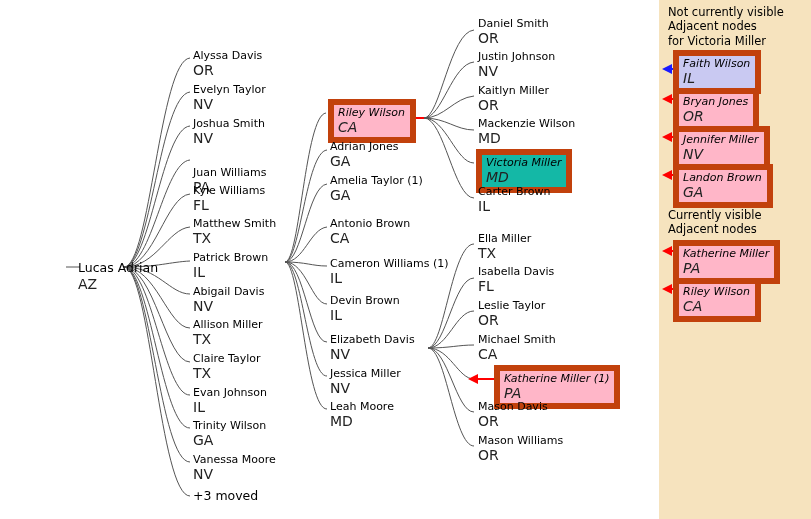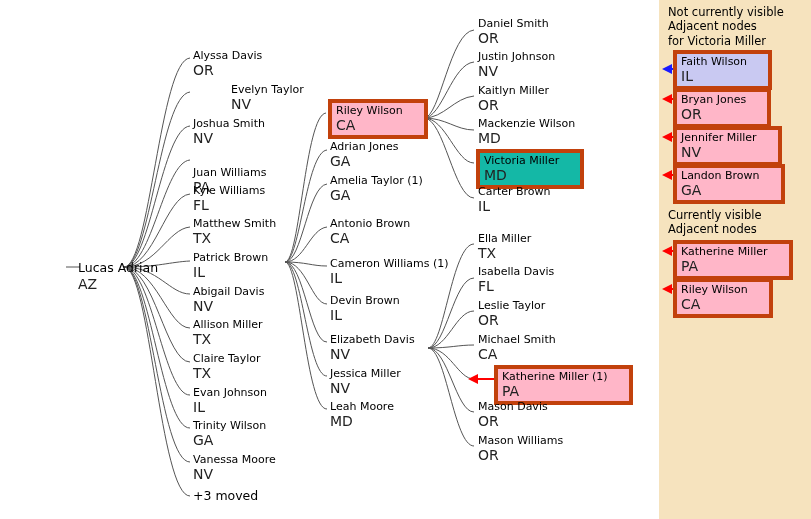--- a/index.html
+++ b/index.html
@@ -37,22 +37,23 @@
     color: #000000;
     display: block;
   }
   .node .state {
     font-size: 14px;
     color: #222222;
     display: block;
     margin-top: 2px;
   }
   .node.boxed {
-    padding: 2px 21px 3px 4px;
-    border: 4px solid #c2410c;
+    padding: 2px 5px 3px 4px;
+    border: 6px solid #c2410c;
+    font-style: italic;
   }
   .node.pink {
     background: #ffb6c8;
   }
   .node.green {
     background: #14b8a6;
   }
   .node.violet {
     background: #c9c9f2;
   }
@@ -158,21 +159,21 @@
 
   <div class="node root" style="left:78px; top:262px;">
     <span class="name">Lucas Adrian</span>
     <span class="state">AZ</span>
   </div>
 
   <div class="node" style="left:193px; top:50px;">
     <span class="name">Alyssa Davis</span>
     <span class="state">OR</span>
   </div>
-  <div class="node" style="left:193px; top:84px;margin-left:38px;">
+  <div class="node" style="left:193px; top:84px;">
     <span class="name">Evelyn Taylor</span>
     <span class="state">NV</span>
   </div>
   <div class="node" style="left:193px; top:118px;">
     <span class="name">Joshua Smith</span>
     <span class="state">NV</span>
   </div>
   <div class="node" style="left:193px; top:151px;margin-top:16px;">
     <span class="name">Juan Williams</span>
     <span class="state">PA</span>

